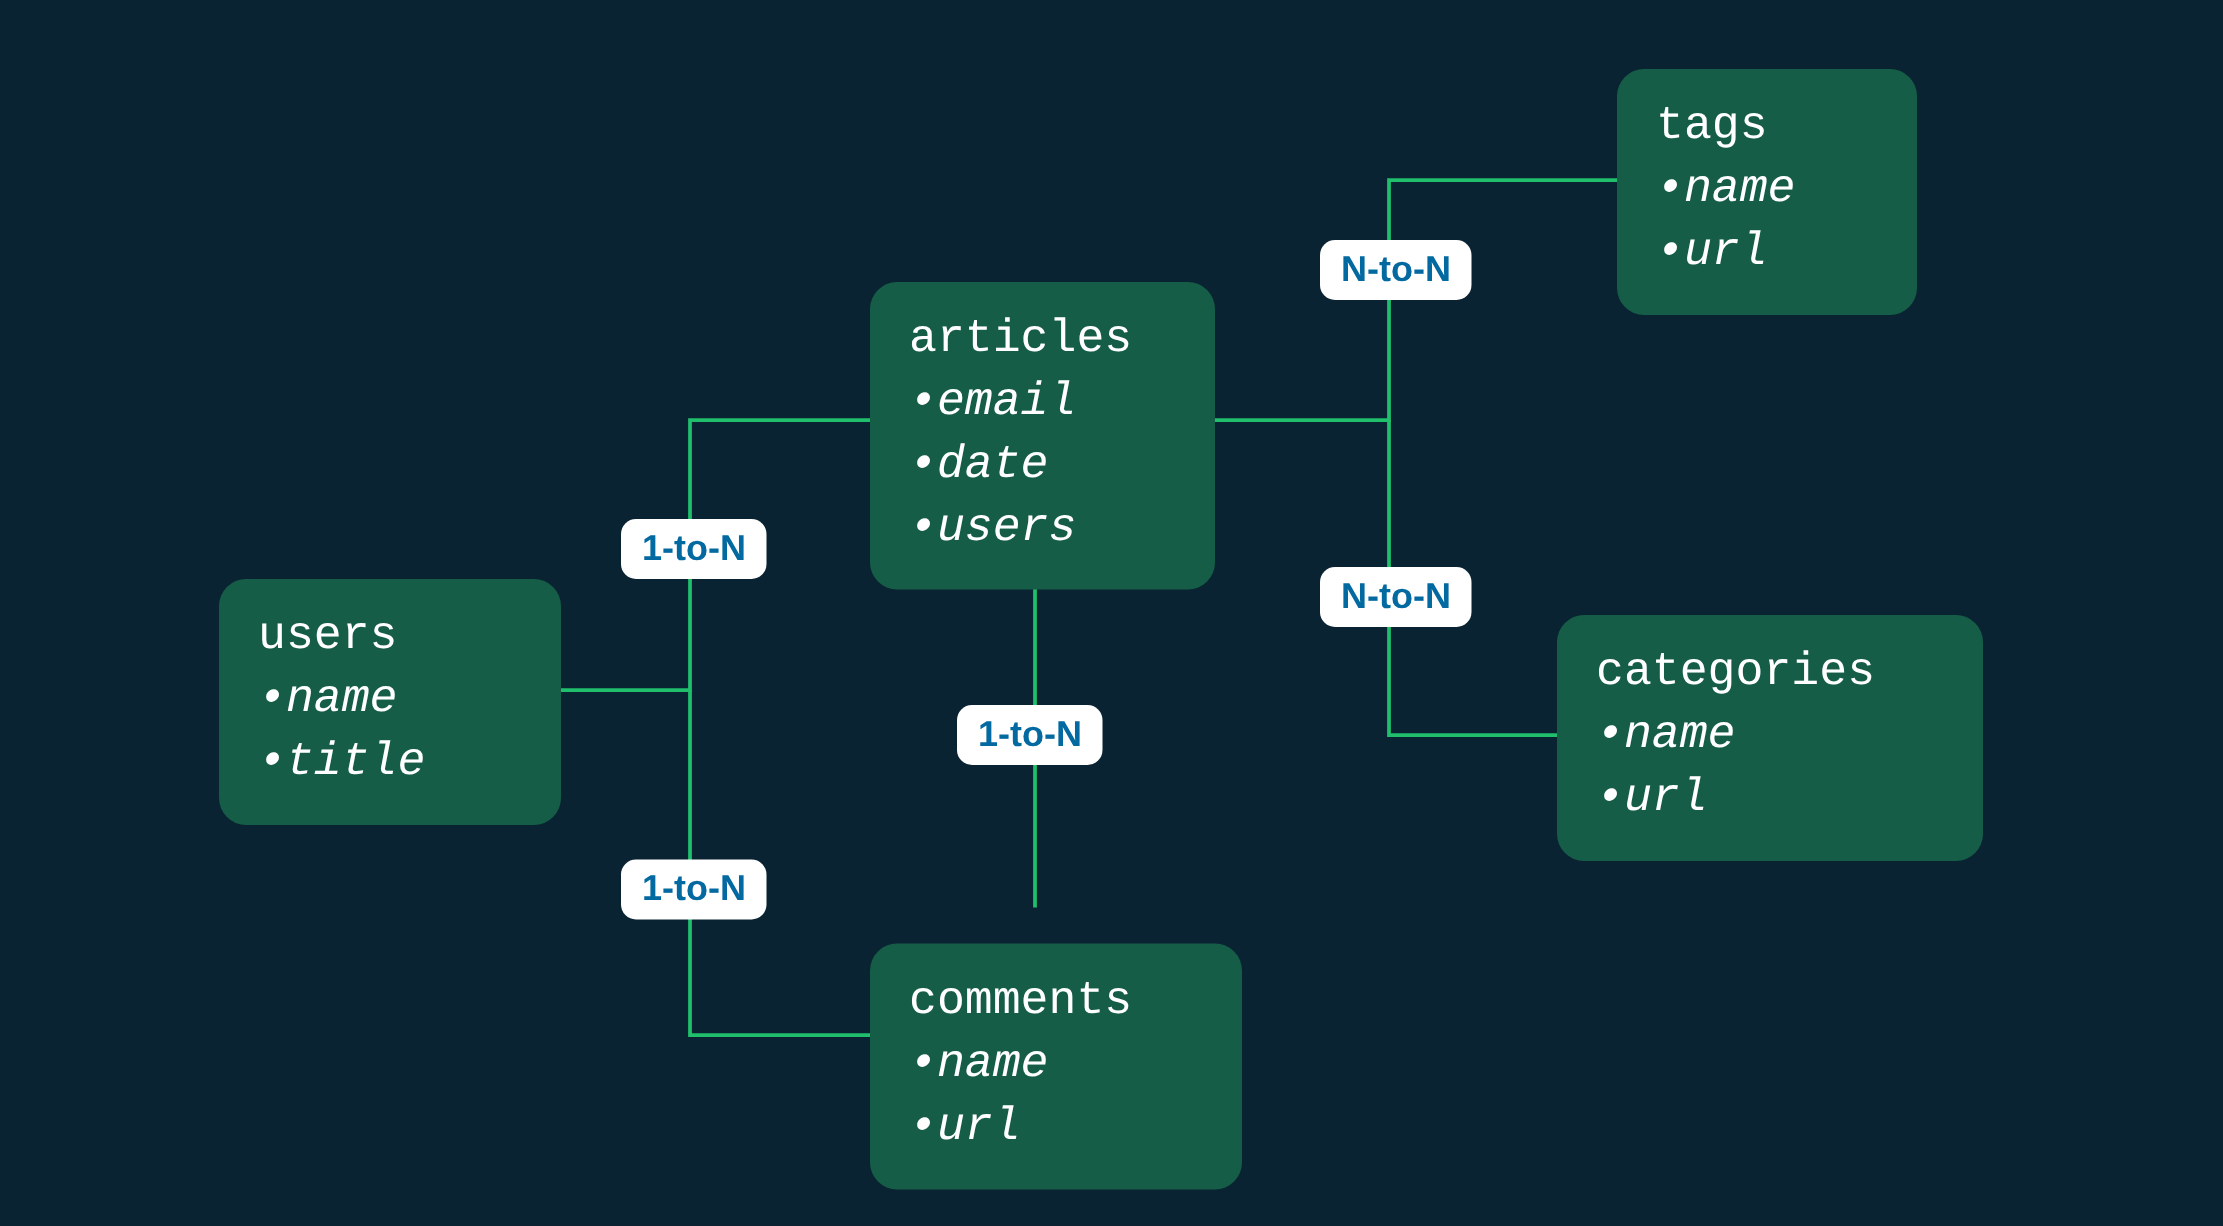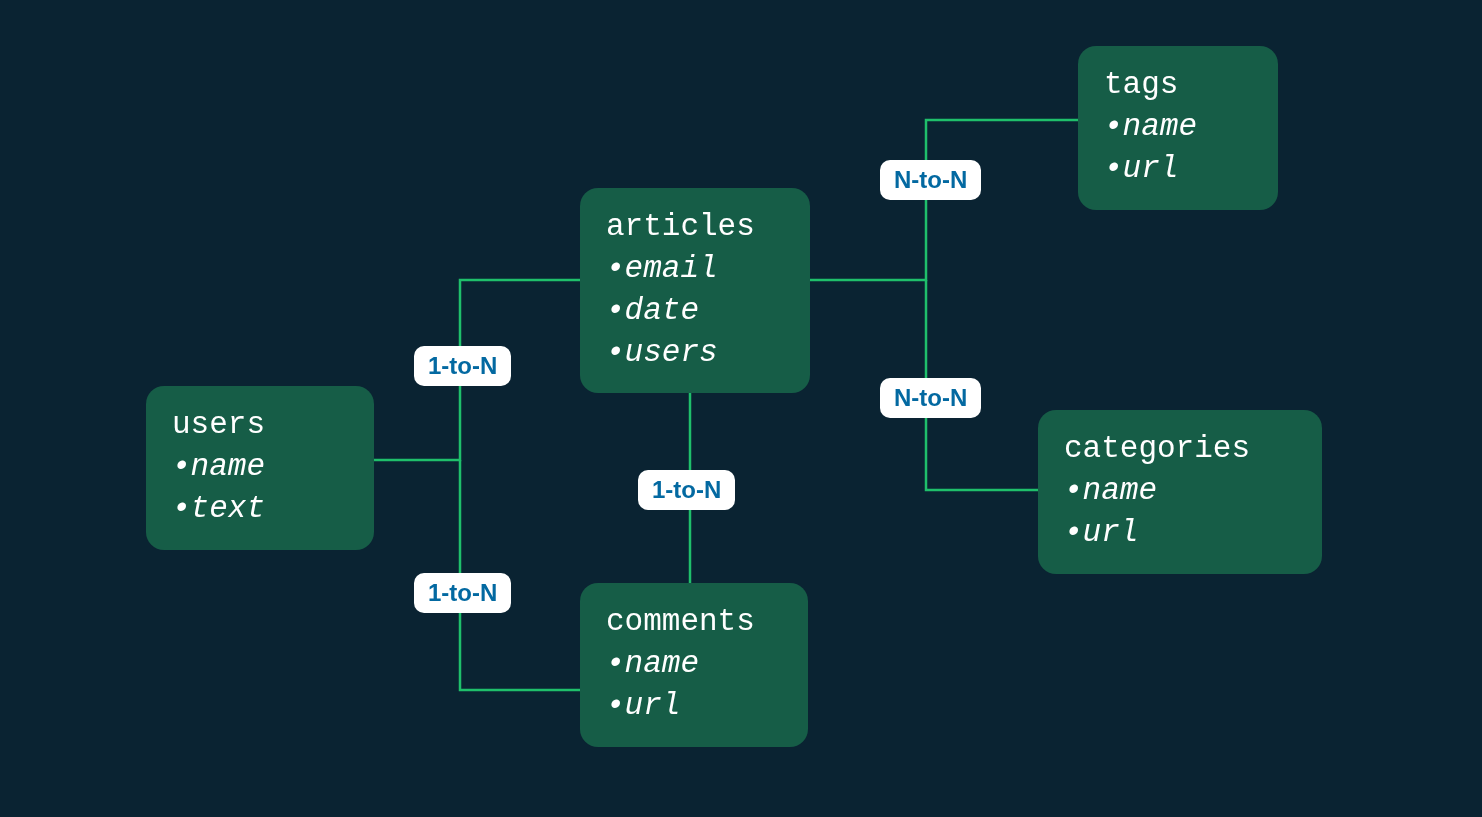--- a/index.html
+++ b/index.html
@@ -63,31 +63,31 @@
         <path d="M 460 460 V 690 H 580"></path>
         <path d="M 690 388 V 605"></path>
         <path d="M 810 280 H 926 V 120 H 1078"></path>
         <path d="M 926 280 V 490 H 1038"></path>
       </g>
   </svg>
 
   <div class="entity" id="ent-users" style="left: 146px; top: 386px; width: 228px;">
     <span class="title">users</span>
     <span class="field">•name</span>
-    <span class="field">•text</span>
+    <span class="field">•title</span>
   </div>
 
   <div class="entity" id="ent-articles" style="left: 580px; top: 188px; width: 230px;">
     <span class="title">articles</span>
     <span class="field">•email</span>
     <span class="field">•date</span>
     <span class="field">•users</span>
   </div>
 
-  <div class="entity" id="ent-comments" style="left: 580px; top: 583px; width: 228px;">
+  <div class="entity" id="ent-comments" style="left: 580px; top: 629px; width: 248px;">
     <span class="title">comments</span>
     <span class="field">•name</span>
     <span class="field">•url</span>
   </div>
 
   <div class="entity" id="ent-tags" style="left: 1078px; top: 46px; width: 200px;">
     <span class="title">tags</span>
     <span class="field">•name</span>
     <span class="field">•url</span>
   </div>

